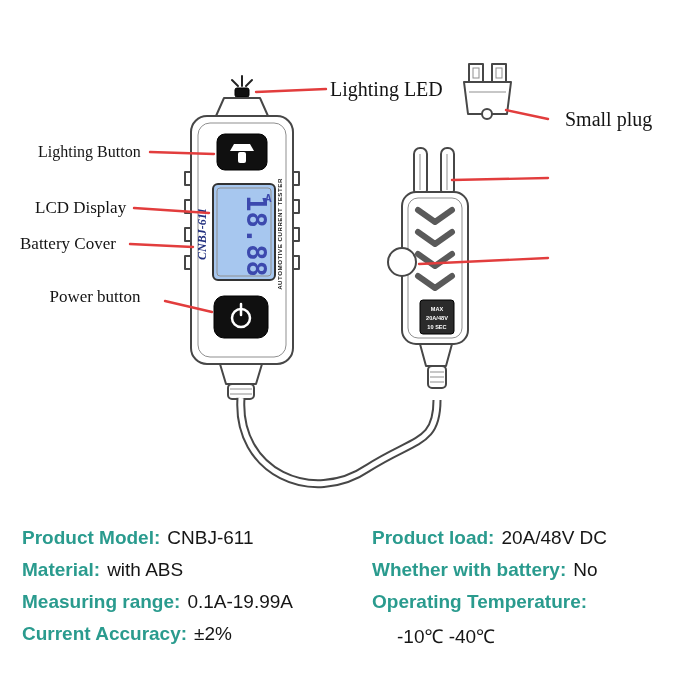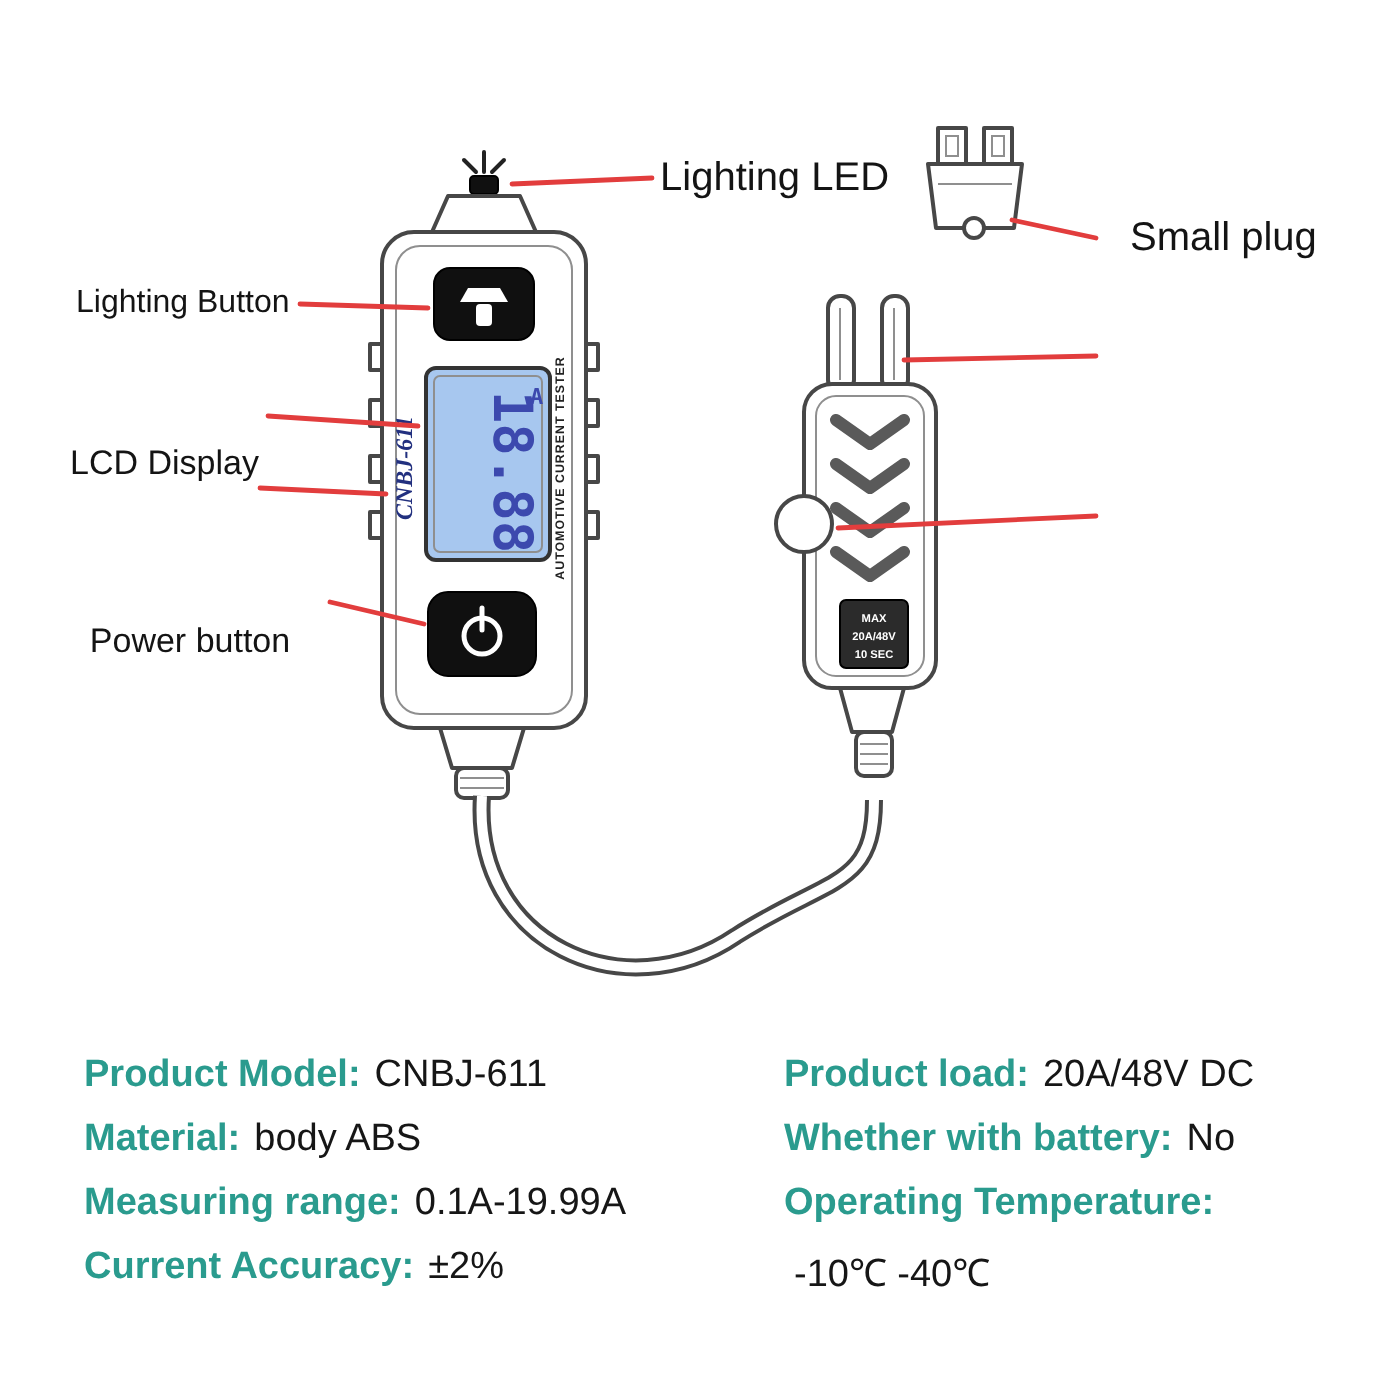--- a/index.html
+++ b/index.html
@@ -7,27 +7,27 @@
     --spec-label:#2a9b8e;
     --ink:#141414;
     --line-art:#474747;
     --lcd-bg:#a7c7ef;
     --lcd-digit:#3c49ae;
   }
   html,body{margin:0;padding:0;background:#fff;}
   .stage{position:relative;width:700px;height:700px;background:#fff;
          font-family:"Liberation Sans",sans-serif;overflow:hidden;}
   .art-layer{position:absolute;left:0;top:0;}
-  .lbl{position:absolute;color:var(--ink);white-space:nowrap;}
+  .lbl{position:absolute;color:var(--ink);white-space:nowrap;font-family:Liberation Serif, serif;}
   .lbl-sm{font-size:16px;}
-  .lbl-md{font-size:17px;margin-top:24px;}
+  .lbl-md{font-size:17px;}
   .lbl-lg{font-size:20px;}
   .lbl-center{text-align:center;}
   .spec-row{position:absolute;font-size:19px;white-space:nowrap;}
-  .spec-row .k{color:var(--spec-label);font-weight:bold;margin-left:20px;}
+  .spec-row .k{color:var(--spec-label);font-weight:bold;}
   .spec-row .v{color:#161616;margin-left:7px;}
 
   
   .art{fill:#fff;stroke:var(--line-art);stroke-width:2;stroke-linejoin:round;}
   .art-thin{fill:none;stroke:#8f8f8f;stroke-width:1;}
   .blackpart{fill:#101010;stroke:#000;stroke-width:1;}
   .white-stroke{stroke:#fff;fill:none;stroke-width:2.5;stroke-linecap:round;}
   .white-fill{fill:#fff;stroke:none;}
   .chev{fill:none;stroke:#5a5a5a;stroke-width:6;stroke-linecap:round;stroke-linejoin:round;}
   .ann{stroke:var(--annotation);stroke-width:2.4;stroke-linecap:round;}
@@ -166,31 +166,32 @@
       <line class="ann" x1="130" y1="244" x2="193" y2="247"></line>
       <line class="ann" x1="548" y1="258" x2="419" y2="264"></line>
       <line class="ann" x1="165" y1="301" x2="212" y2="312"></line>
     </g>
   </svg>
 
   <div class="lbl lbl-lg" style="left:330px;top:78px;">Lighting LED</div>
   <div class="lbl lbl-lg" style="left:565px;top:108px;">Small plug</div>
   <div class="lbl lbl-sm" style="left:38px;top:143px;">Lighting Button</div>
   <div class="lbl lbl-md" style="left:35px;top:198px;">LCD Display</div>
+  <div class="lbl lbl-md" style="left:20px;top:234px;">Battery Cover</div>
   <div class="lbl lbl-md lbl-center" style="left:28px;top:287px;width:134px;">
     <div>Power button</div>
   </div>
 
   <div>
 
     <div class="spec-row" style="left:22px;top:527px;">
       <span class="k">Product Model:</span><span class="v">CNBJ-611</span>
     </div>
     <div class="spec-row" style="left:22px;top:559px;">
-      <span class="k">Material:</span><span class="v">body ABS</span>
+      <span class="k">Material:</span><span class="v">with ABS</span>
     </div>
     <div class="spec-row" style="left:22px;top:591px;">
       <span class="k">Measuring range:</span><span class="v">0.1A-19.99A</span>
     </div>
     <div class="spec-row" style="left:22px;top:623px;">
       <span class="k">Current Accuracy:</span><span class="v">±2%</span>
     </div>
 
     <div class="spec-row" style="left:372px;top:527px;">
       <span class="k">Product load:</span><span class="v">20A/48V DC</span>

